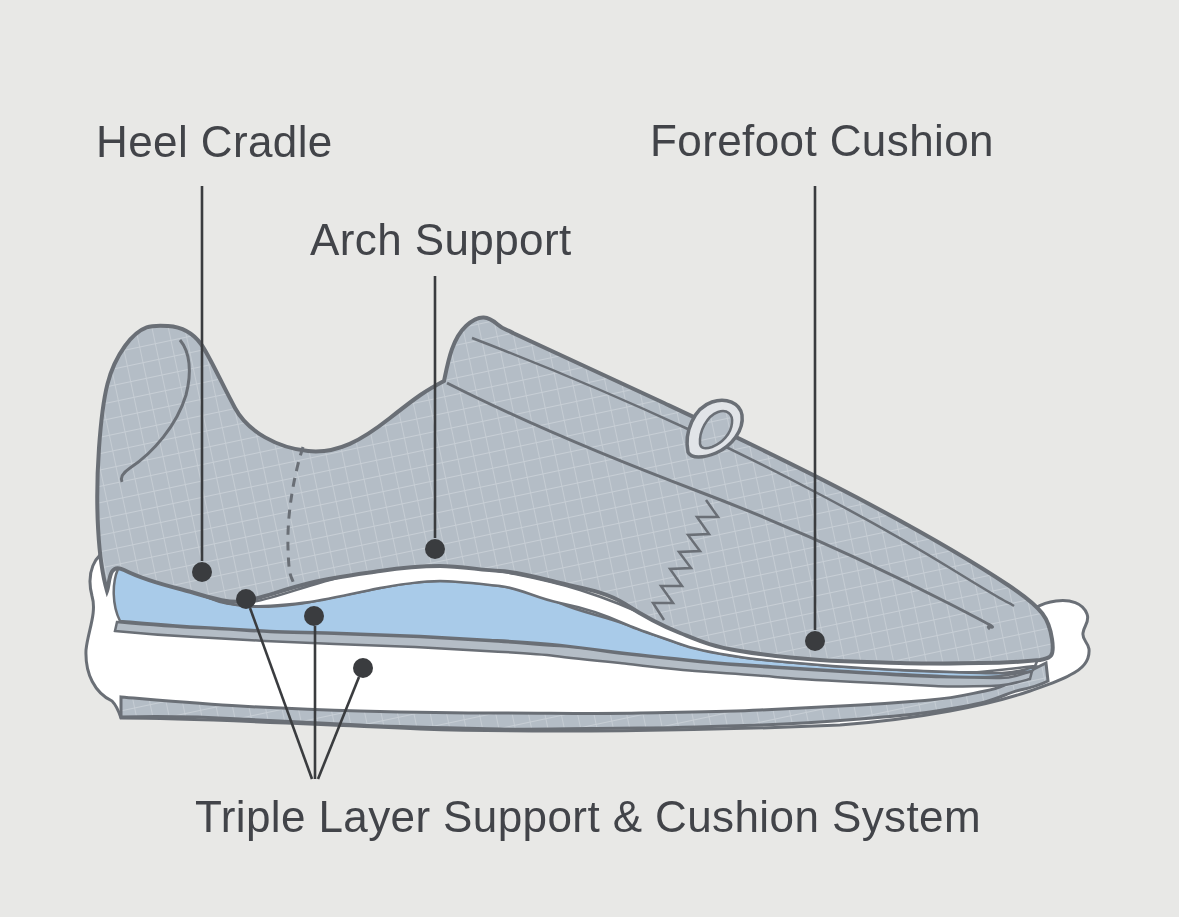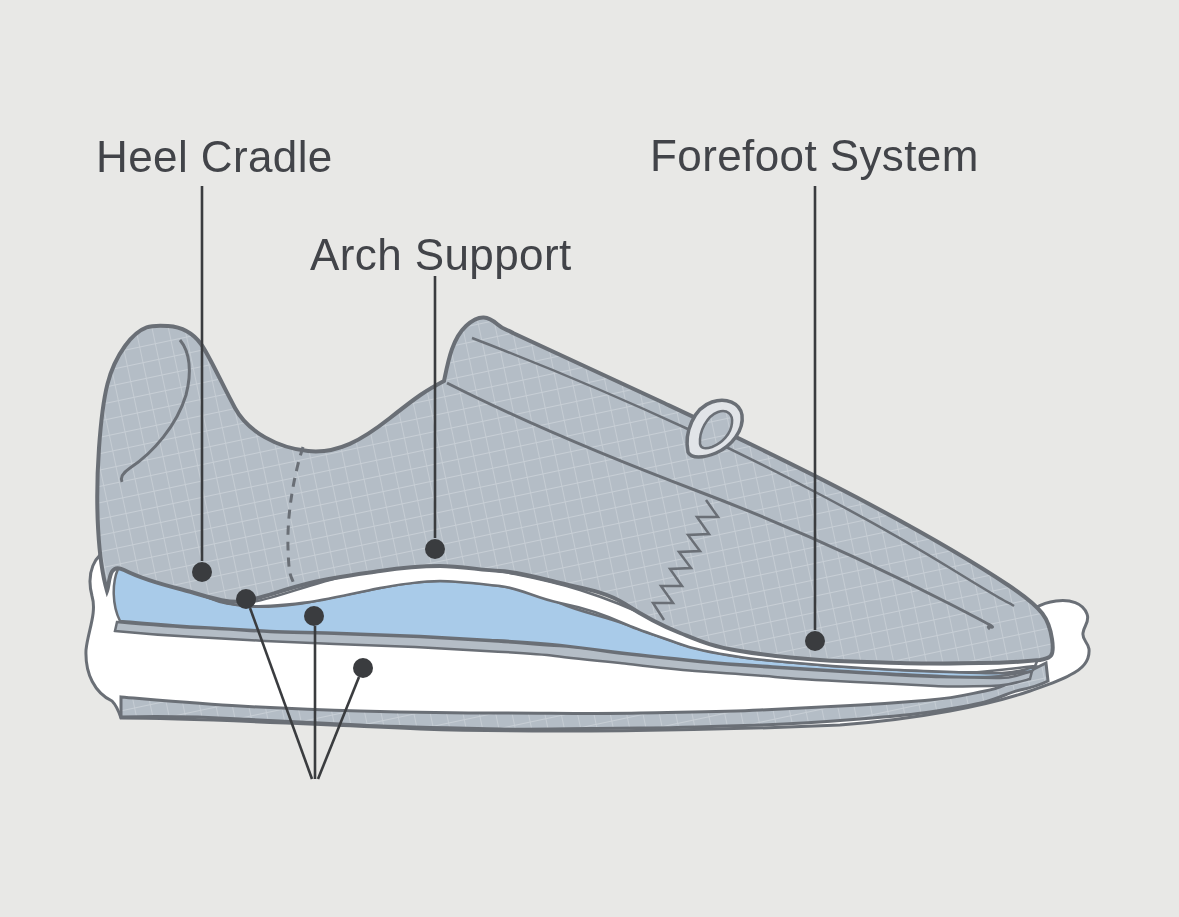--- a/index.html
+++ b/index.html
@@ -15,21 +15,20 @@
   .stage svg { position: absolute; left: 0; top: 0; }
 
   .callout-label {
     position: absolute;
     font-size: 44px;
     line-height: 1.0;
     letter-spacing: 0.4px;
     color: var(--label-text, #424449);
     white-space: nowrap;
     user-select: none;
-    margin-top: 15px;
   }
   .label-heel    { left: 96px;  top: 120px; }
   .label-arch    { left: 310px; top: 218px; }
   .label-fore    { left: 650px; top: 119px; }
   .label-triple  { left: 588px; top: 795px; transform: translateX(-50%); }
   .upper       { fill: url(#gridpat); stroke: var(--outline, #6a6f76); stroke-width: 4; }
   .seam        { stroke: var(--outline, #6a6f76); stroke-width: 3; fill: none; }
   .seam-thin   { stroke: var(--outline, #6a6f76); stroke-width: 2.5; fill: none; }
   .dashed      { stroke-dasharray: 9 7; }
   .white-fill  { fill: var(--sole-white, #ffffff); stroke: none; }
@@ -132,15 +131,16 @@
     <line class="leader" x1="359" y1="677" x2="318" y2="779"></line>
     <circle class="marker" cx="246" cy="599" r="10"></circle>
     <circle class="marker" cx="314" cy="616" r="10"></circle>
     <circle class="marker" cx="363" cy="668" r="10"></circle>
   </svg>
 
   <div class="callout-label label-heel">Heel Cradle</div>
 
   <div class="callout-label label-arch">Arch Support</div>
 
-  <div class="callout-label label-fore">Forefoot System</div>
+  <div class="callout-label label-fore">Forefoot Cushion</div>
 
+  <div class="callout-label label-triple">Triple Layer Support &amp; Cushion System</div>
 </div>
 
 </body></html>

